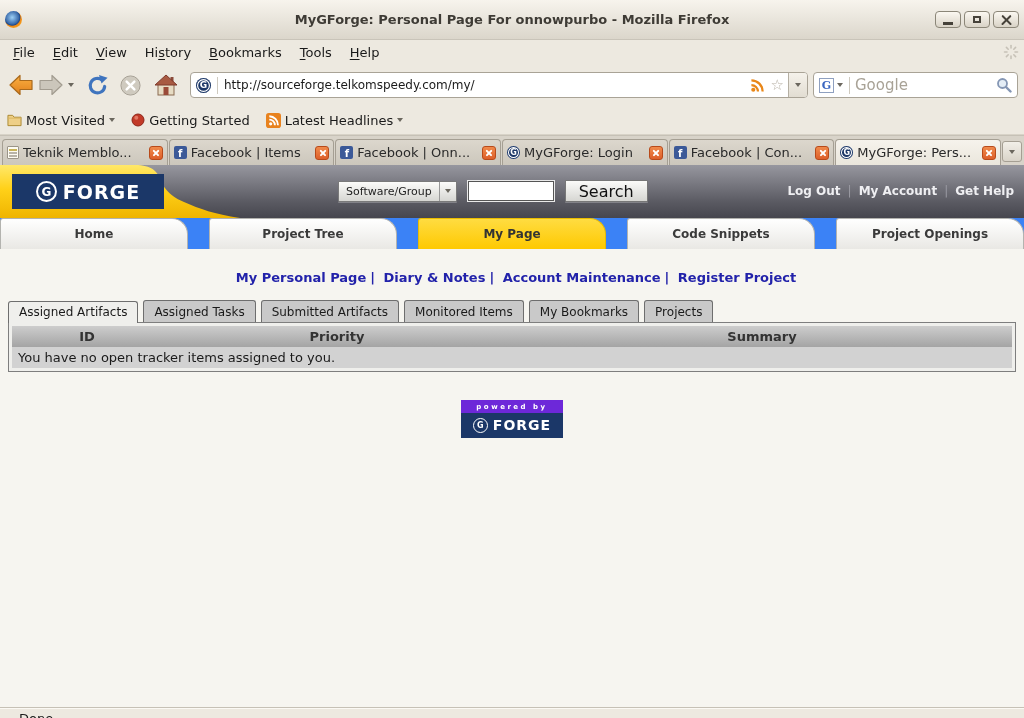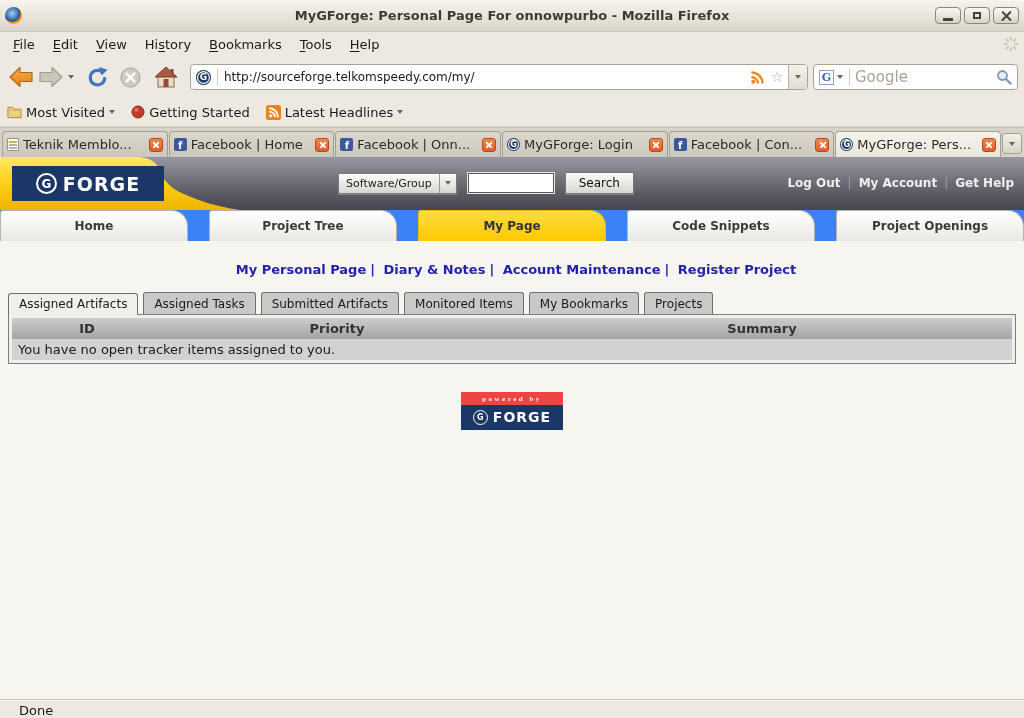--- a/index.html
+++ b/index.html
@@ -3,21 +3,21 @@
 <meta charset="utf-8">
 <style>
   * { box-sizing: border-box; }
   html,body { margin:0; padding:0; }
   body {
     width:1024px; height:718px; overflow:hidden;
     font-family:"DejaVu Sans","Liberation Sans",sans-serif;
     background:#EDE9E0; color:#1a1a1a;
   }
   
-  .titlebar { height:32px; background:linear-gradient(#F7F4ED,#DBD6CB);
+  .titlebar { height:40px; background:linear-gradient(#F7F4ED,#DBD6CB);
     border-bottom:1px solid #C9C4B9; display:flex; align-items:center; padding:0 5px; position:relative; }
   .title-text { position:absolute; left:0; right:0; text-align:center; font-weight:bold; font-size:13px; color:#3E3B35; }
   .fficon { width:17px; height:17px; border-radius:50%; z-index:1; flex-shrink:0;
     background:radial-gradient(circle at 42% 38%, #9DD0F5 0%, #3A6AAA 46%, #1C4A8A 54%, #EF8818 60%, #F8A81C 80%, #C96208 100%); }
   .winbtns { margin-left:auto; display:flex; gap:3px; z-index:1; }
   .winbtn { width:26px; height:17px; border:1px solid #8B8678; border-radius:4px;
     background:linear-gradient(#FBF8F1,#D9D3C7); display:flex; align-items:center; justify-content:center; position:relative; }
   .g-min { width:10px; height:3px; background:#46423A; margin-top:7px; }
   .g-max { width:8px; height:7px; border:2px solid #46423A; }
   .g-x { position:relative; width:11px; height:11px; }
@@ -79,40 +79,40 @@
     display:flex; align-items:center; justify-content:center; gap:6px; }
   .ringG { width:21px; height:21px; border:2px solid #fff; border-radius:50%; color:#fff; font-weight:bold; font-size:12px;
     display:flex; align-items:center; justify-content:center; }
   .gf-logo .word { color:#fff; font-weight:bold; font-size:19px; letter-spacing:1px; }
   .gf-search { position:absolute; left:338px; top:15px; display:flex; align-items:center; gap:11px; }
   .gf-select { height:21px; background:linear-gradient(#FCFCFA,#D6D6D2); border:1px solid #7A7A7A; display:flex; align-items:center;
     font-size:11px; color:#222; padding-left:7px; border-radius:1px; box-shadow:0 1px 0 rgba(255,255,255,.25); }
   .gf-select .chev-seg { margin-left:7px; border-left:1px solid #999; align-self:stretch; display:flex; align-items:center; padding:0 5px; }
   .gf-input { width:86px; height:20px; border:1px solid #555; box-shadow:0 0 0 1px #E9E9E9; background:#fff; font-family:inherit; font-size:12px; padding:0 3px; }
   .gf-btn { height:22px; padding:0 13px; background:linear-gradient(#FBFBF9,#D6D6D2); border:1px solid #777; font-family:inherit;
-    font-size:12px; color:#111; border-radius:1px; box-shadow:0 1px 0 rgba(255,255,255,.25); }
+    font-size:16px; color:#111; border-radius:1px; box-shadow:0 1px 0 rgba(255,255,255,.25); }
   .gf-account { position:absolute; right:10px; top:19px; font-size:12px; font-weight:bold; color:#EFEFF2; display:flex; gap:7px; align-items:center; }
   .gf-account .sep { color:#9A9AA2; font-weight:normal; }
   .gf-navtabs { height:31px; display:flex; gap:21px; background:#3b82f6; }
   .gf-tab { flex:1; display:flex; align-items:center; justify-content:center; font-size:12px; font-weight:bold; color:#3A3A3A;
     background:linear-gradient(#FFFFFF,#E9E8E4); border:1px solid #B3B3AF; border-bottom:none; border-radius:3px 16px 0 0; }
   .gf-tab.active { background:linear-gradient(#FFDC41,#FEC901); border-color:#E9BC00; color:#333; }
   .gf-links { padding:21px 0 0 8px; font-size:13px; font-weight:bold; color:#2222AA;text-align:center; }
   .gf-links .plink { color:#2222AA; text-decoration:none; }
   .gf-links .sep { padding:0 4px; }
   .gf-subtabs { margin:15px 8px 0 8px; display:flex; gap:5px; align-items:flex-end; position:relative; z-index:2; }
   .gf-subtab { height:22px; padding:0 10px; display:flex; align-items:center; font-size:12px; color:#1A1A1A;
     background:#C9C9C9; border:1px solid #6E6E6E; border-bottom:none; border-radius:3px 3px 0 0; }
   .gf-subtab.active { background:#EFEFEC; margin-bottom:-1px; padding-bottom:1px; }
   .gf-box { margin:0 8px; border:1px solid #7E7E7E; background:#EFEFEC; padding:3px; position:relative; z-index:1; }
   .gf-table { width:100%; border-collapse:collapse; font-size:13px; }
   .gf-table th { background:linear-gradient(#CDCDCD,#A4A4A4); font-weight:bold; color:#333; height:21px; padding:0; }
   .gf-table td { background:#D2D2D2; height:21px; padding-left:6px; color:#1A1A1A; }
   .powered { width:102px; margin:28px auto 0; }
-  .powered .band { background:#ef4444; color:#fff; font-size:7px; letter-spacing:2.5px; text-align:center; padding:3px 0 2px; font-weight:bold;font-family:Liberation Serif, serif; }
+  .powered .band { background:#6d28d9; color:#fff; font-size:7px; letter-spacing:2.5px; text-align:center; padding:3px 0 2px; font-weight:bold; }
   .powered .main { background:#1B3768; display:flex; align-items:center; justify-content:center; gap:5px; padding:4px 0 5px; }
   .ringG.small { width:15px; height:15px; border-width:1.5px; font-size:8px; }
   .powered .word { color:#fff; font-weight:bold; font-size:14px; letter-spacing:1px; }
   
   .statusbar { height:22px; background:#EDE9E0; border-top:1px solid #C6C1B6; box-shadow:inset 0 1px 0 #FBF9F4;
     display:flex; align-items:center; padding-left:19px; font-size:13px; color:#1A1A1A; }
   .bottomstrip { height:4px; background:linear-gradient(#D9D4CA,#B5B0A6); }
 </style>
 </head>
 <body>
@@ -266,21 +266,21 @@
 </div>
 
 <div class="tabbar">
   <span class="btab">
     <span class="fav fav-doc"></span>
     <span class="btab-label">Teknik Memblo...</span>
     <span class="tclose"></span>
   </span>
   <span class="btab">
     <span class="fav fav-fb">f</span>
-    <span class="btab-label">Facebook | Home</span>
+    <span class="btab-label">Facebook | Items</span>
     <span class="tclose"></span>
   </span>
   <span class="btab">
     <span class="fav fav-fb">f</span>
     <span class="btab-label">Facebook | Onn...</span>
     <span class="tclose"></span>
   </span>
   <span class="btab">
     <span class="fav fav-gf-sm">G</span>
     <span class="btab-label">MyGForge: Login</span>

